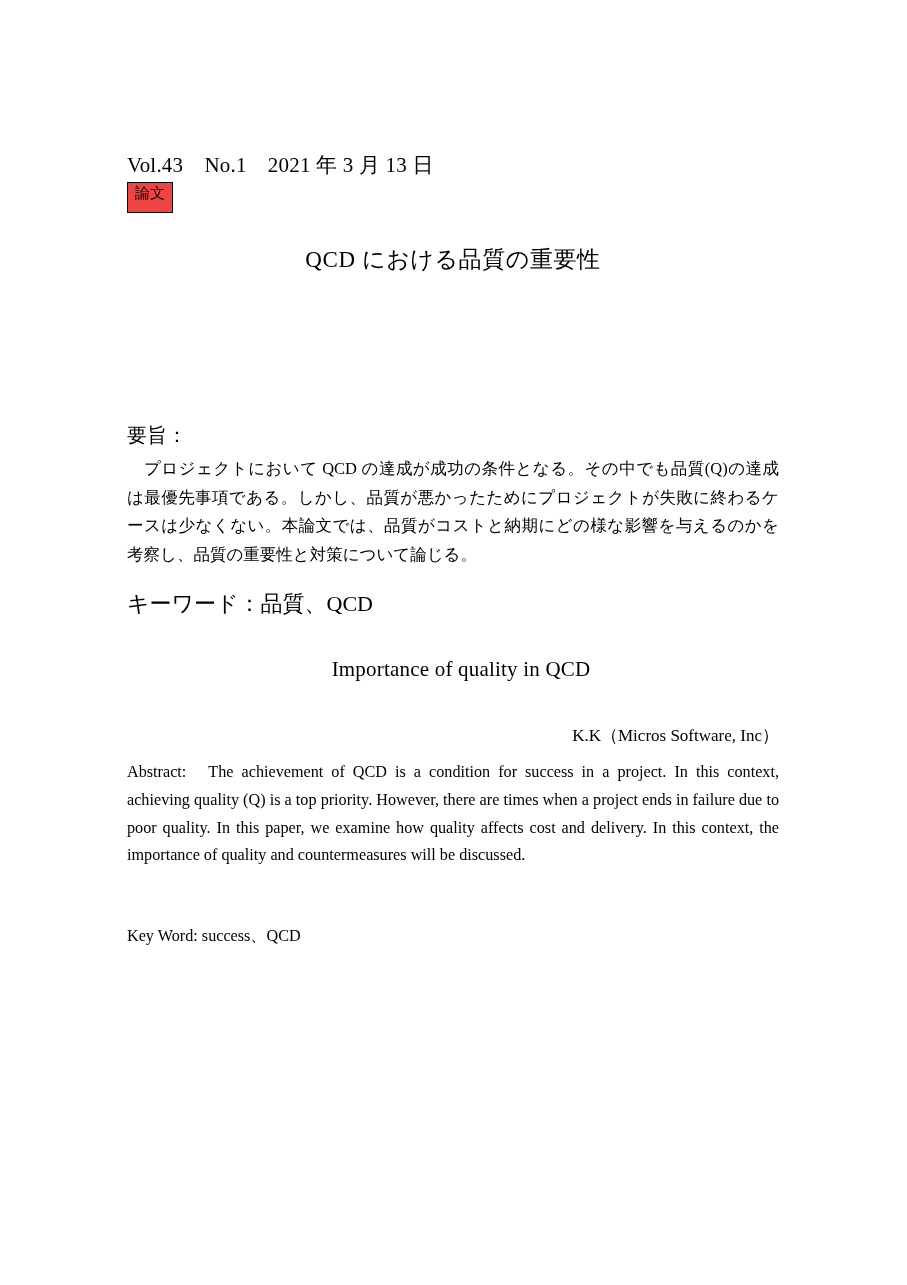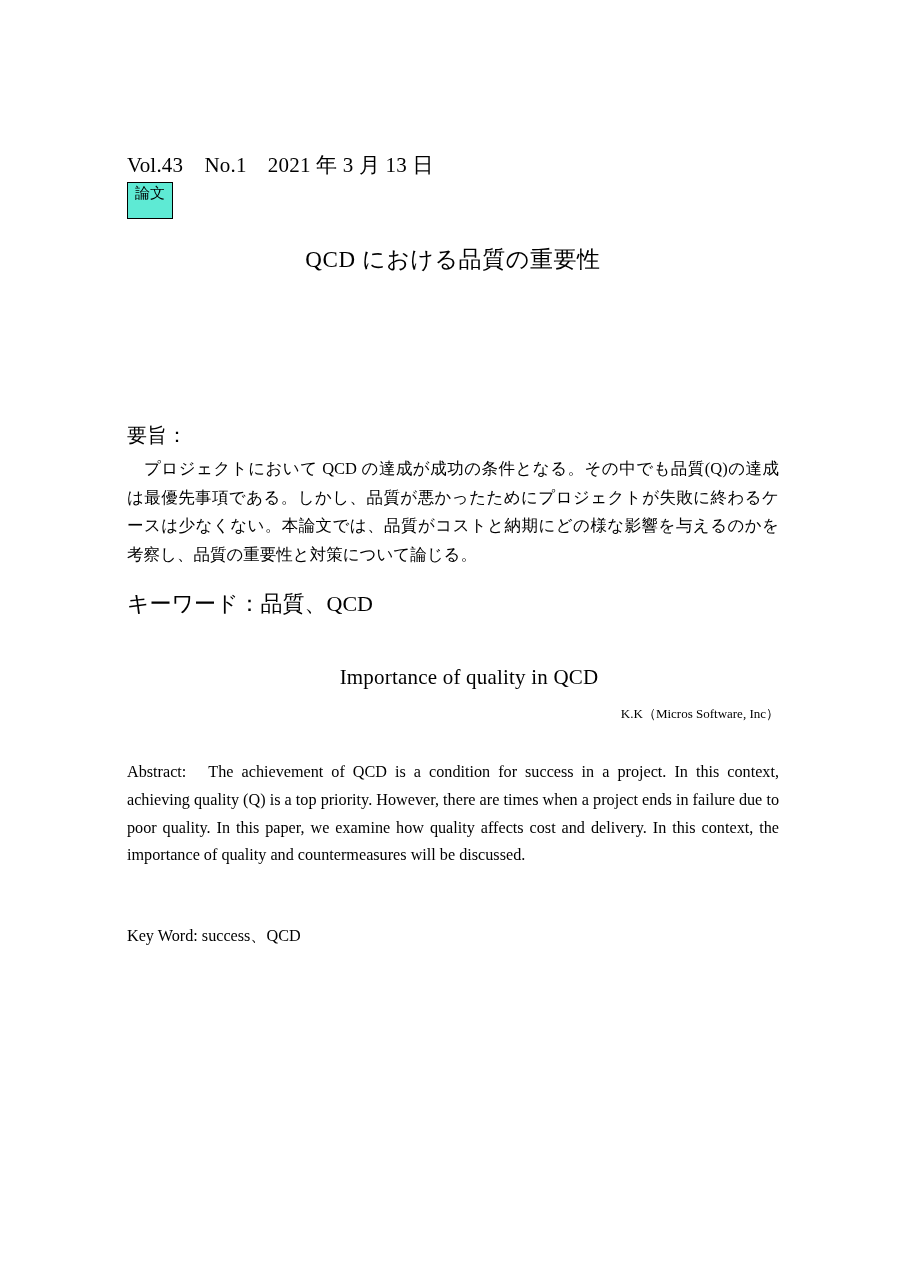--- a/index.html
+++ b/index.html
@@ -44,24 +44,24 @@
     line-height: 22px;
     letter-spacing: 0.2px;
     white-space: pre;
   }
 
   .doc-type-badge {
     position: absolute;
     left: 0px;
     top: 182px;
     border: 1.4px solid #000000;
-    padding: 2px 7px 16px 7px;
+    padding: 2px 7px 10px 7px;
     font-size: 15px;
     line-height: 17px;
-    background: #5eead4;
+    background: #ef4444;
     display: inline-block;
   }
 
   
   .title-ja {
     position: absolute;
     left: 0;
     top: 245px;
     width: 652px;
     text-align: center;
@@ -119,24 +119,24 @@
     text-align: center;
     font-size: 21px;
     line-height: 30px;
     letter-spacing: 0.2px;
   }
 
   
   .author-en {
     position: absolute;
     left: 0;
-    top: 702px;
+    top: 724px;
     width: 652px;
     text-align: right;
-    font-size: 13px;
+    font-size: 17px;
     line-height: 24px;
     white-space: nowrap;
   }
 
   
   .abstract-en {
     position: absolute;
     left: 0;
     top: 759px;
     width: 652px;
@@ -168,21 +168,21 @@
     <h1 class="title-ja" style="margin:0;font-weight:normal;">QCD における品質の重要性</h1>
 
     <div class="author-ja">
     </div>
 
     <div class="abstract-ja-label">要旨：</div>
     <div class="abstract-ja-body">プロジェクトにおいて QCD の達成が成功の条件となる。その中でも品質(Q)の達成は最優先事項である。しかし、品質が悪かったためにプロジェクトが失敗に終わるケースは少なくない。本論文では、品質がコストと納期にどの様な影響を与えるのかを考察し、品質の重要性と対策について論じる。</div>
 
     <div class="keywords-ja">キーワード：品質、QCD</div>
 
-    <h2 class="title-en" style="margin:16px;font-weight:normal;">Importance of quality in QCD</h2>
+    <h2 class="title-en" style="margin:8px;font-weight:normal;">Importance of quality in QCD</h2>
 
     <div class="author-en">K.K（Micros Software, Inc）</div>
 
     <div class="abstract-en">
       <span class="lbl">Abstract:</span><span class="gap"></span><span>The achievement of QCD is a condition for success in a project. In this context, achieving quality (Q) is a top priority. However, there are times when a project ends in failure due to poor quality. In this paper, we examine how quality affects cost and delivery. In this context, the importance of quality and countermeasures will be discussed.</span>
     </div>
 
     <div class="keywords-en">Key Word: success、QCD</div>
 
   </div>

